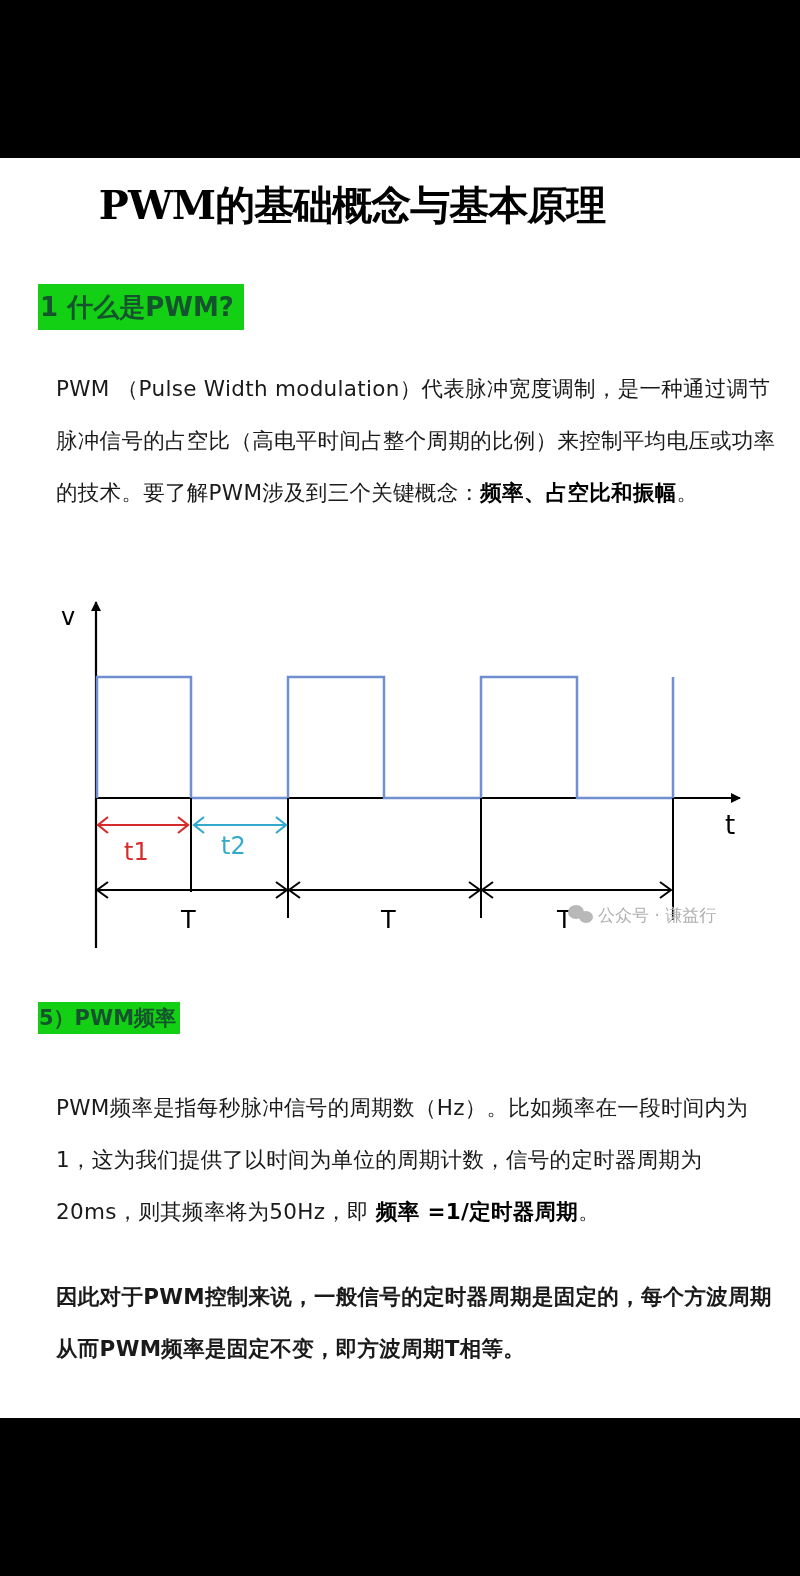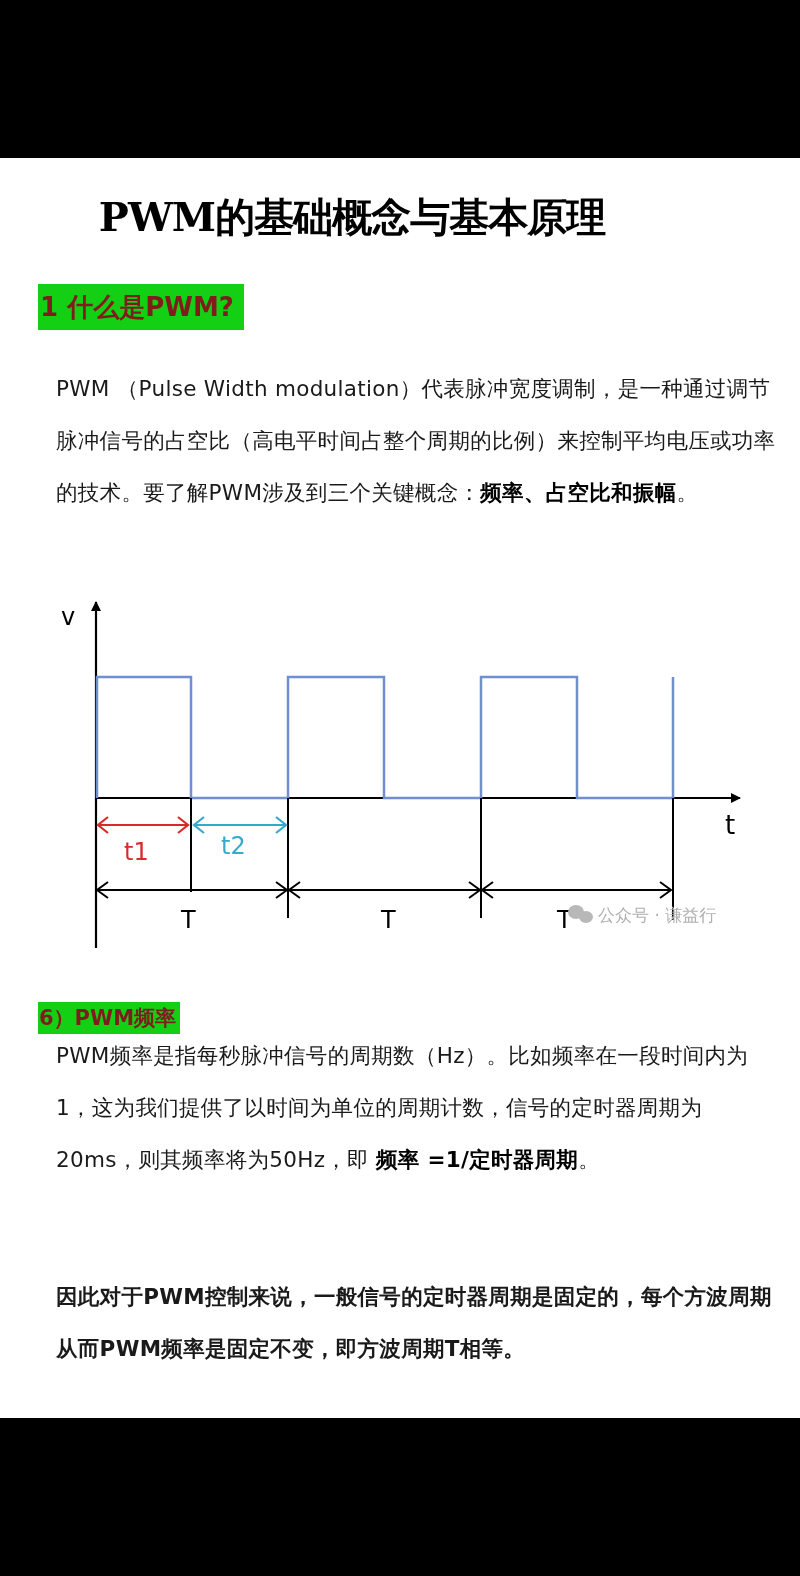--- a/index.html
+++ b/index.html
@@ -11,34 +11,33 @@
   }
   .page {
     position: absolute; left: 0; top: 158px; width: 800px; height: 1260px;
     background: #fff;
   }
   .title {
     position: absolute; left: 0; top: 22px; width: 704px; text-align: center;
     font-family: "DejaVu Serif", "Liberation Serif", serif;
     font-weight: bold; font-size: 40px; letter-spacing: -1px; color: #000;
     line-height: 50px;
-    margin-top: 12px;
   }
   .h2 {
-    position: absolute; background: #14d014; color: #7f1d1d; font-weight: bold;
+    position: absolute; background: #14d014; color: #14532d; font-weight: bold;
   }
   .h2.big { left: 38px; top: 126px; height: 46px; padding: 0 10px 0 2px; font-size: 26px; line-height: 46px; }
   .h2.small { left: 38px; top: 844px; height: 32px; padding: 0 4px 0 1px; font-size: 21px; line-height: 32px; }
   .para {
     position: absolute; left: 38px; width: 726px;
     font-size: 21.5px; line-height: 52px; color: #1a1a1a; letter-spacing: 0.3px; margin-left: 18px;
   }
   .para b { font-weight: bold; color: #000; }
   .p1 { top: 205px; }
-  .p2 { top: 872px; }
+  .p2 { top: 924px; }
   .p3 { top: 1113px; font-weight: bold; }
   .diagram { position: absolute; left: 0; top: 430px; width: 800px; height: 360px; }
   .watermark { font-family: "DejaVu Sans", sans-serif; }
 </style>
 </head>
 <body>
 
 <div class="page">
   <div class="title">PWM的基础概念与基本原理</div>
 
@@ -96,18 +95,18 @@
     <text x="381" y="770" font-size="24" font-family="DejaVu Sans, sans-serif" fill="#000">T</text>
     <text x="557" y="770" font-size="24" font-family="DejaVu Sans, sans-serif" fill="#000">T</text>
 
     <g fill="#b8b8b8">
       <ellipse cx="576" cy="754" rx="8" ry="7"></ellipse>
       <ellipse cx="586" cy="759" rx="7" ry="6"></ellipse>
     </g>
     <text class="watermark" x="598" y="763" font-size="17" fill="#b0b0b0">公众号 · 谦益行</text>
   </svg>
 
-  <div class="h2 small">6）PWM频率</div>
+  <div class="h2 small">5）PWM频率</div>
 
   <div class="para p2"><span>PWM频率是指每秒脉冲信号的周期数（Hz）。比如频率在一段时间内为1，这为我们提供了以时间为单位的周期计数，信号的定时器周期为20ms，则其频率将为50Hz，即 </span><b>频率 =1/定时器周期</b><span>。</span></div>
 
   <div class="para p3">因此对于PWM控制来说，一般信号的定时器周期是固定的，每个方波周期从而PWM频率是固定不变，即方波周期T相等。</div>
 </div>
 
 </body></html>

